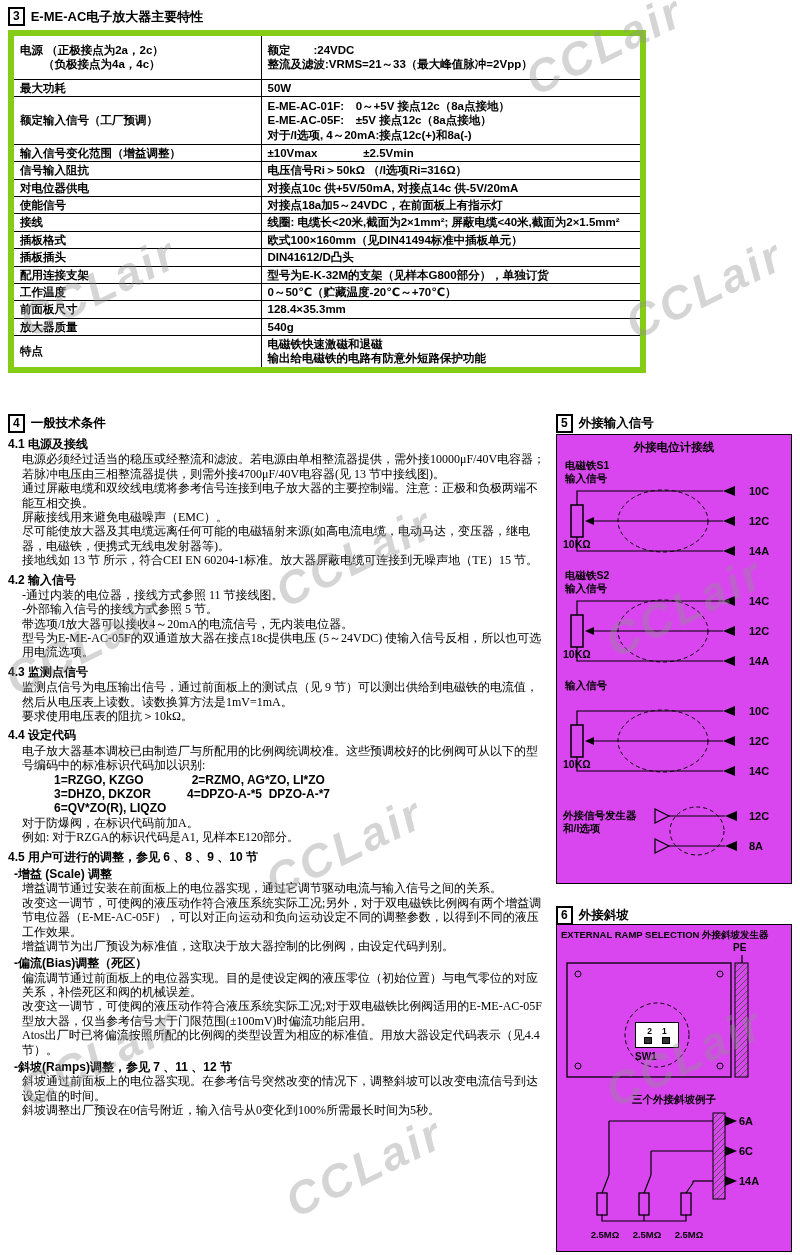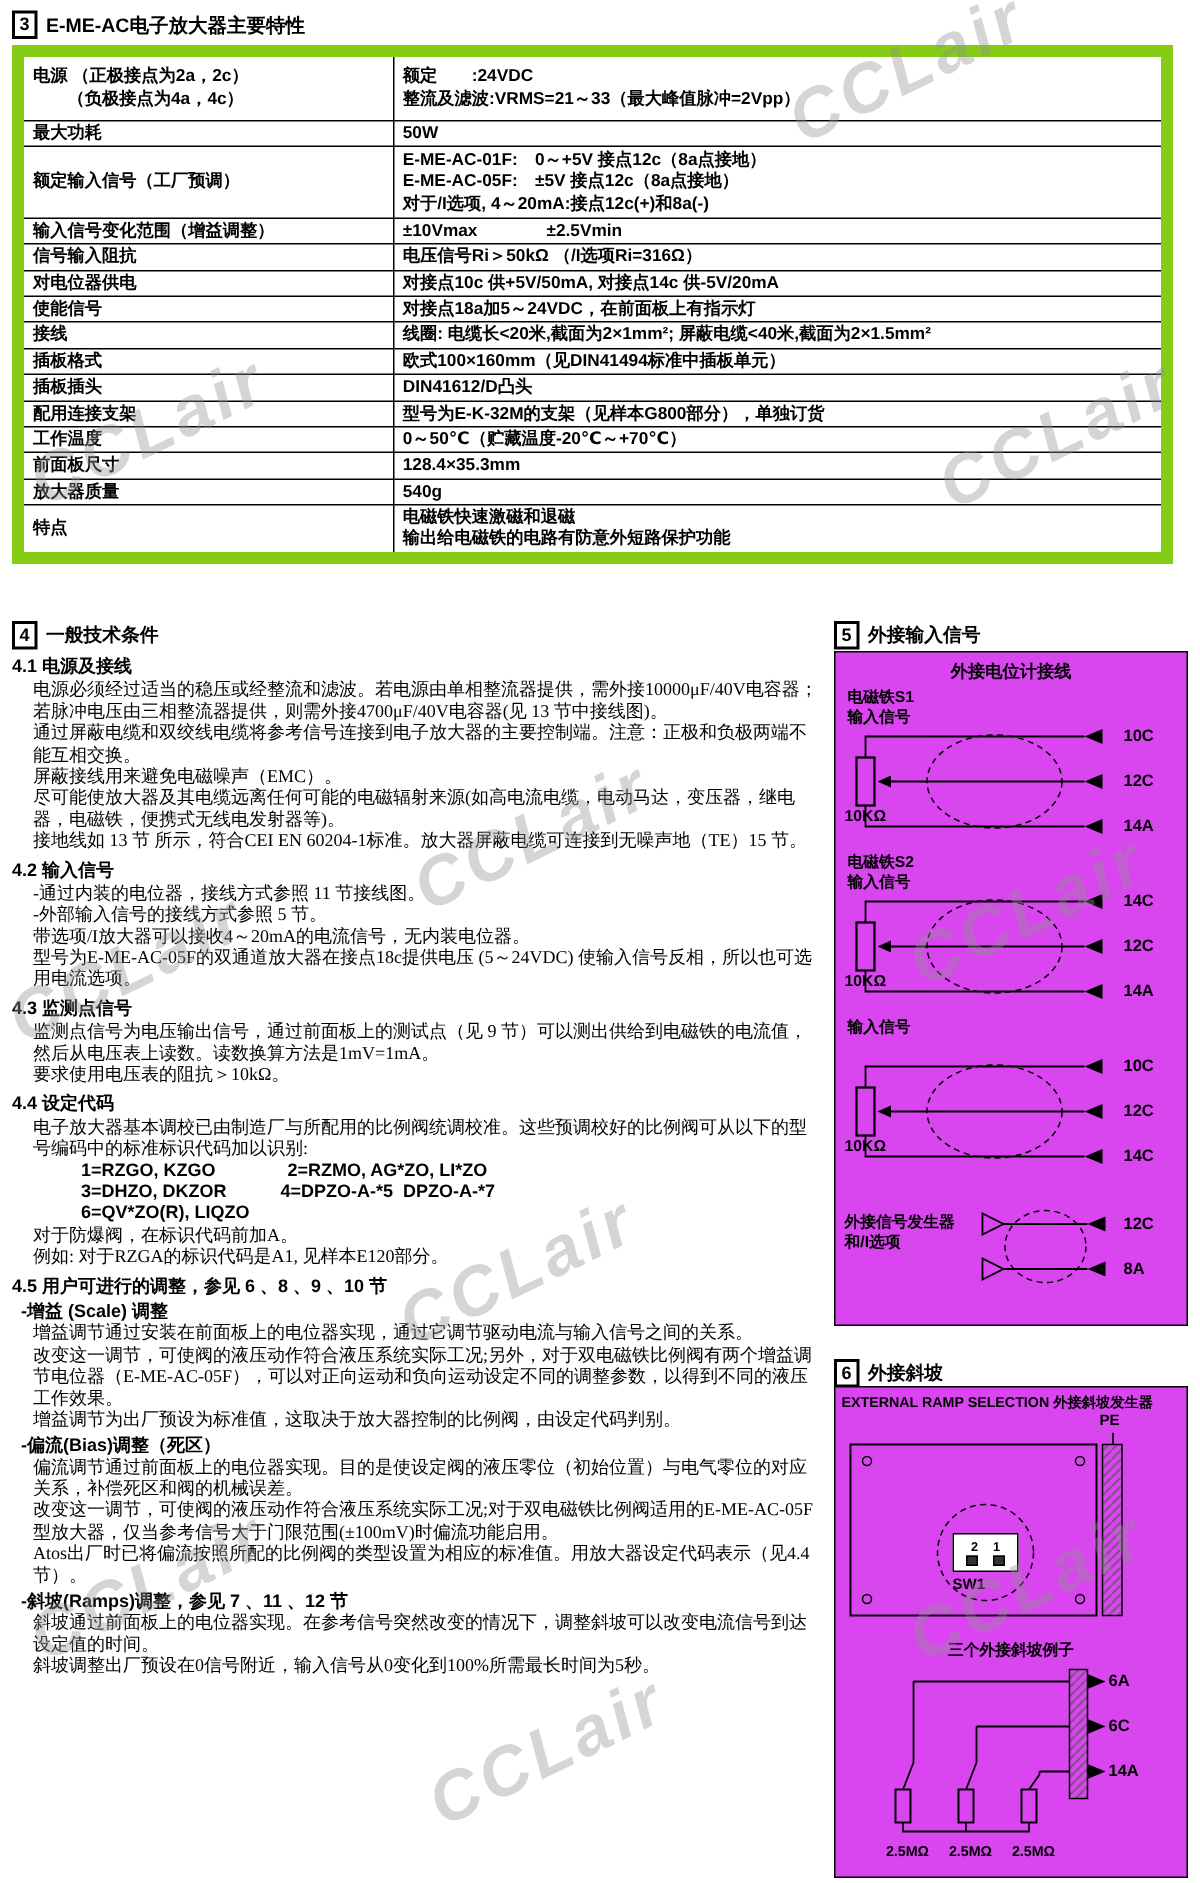--- a/index.html
+++ b/index.html
@@ -17,22 +17,22 @@
   .numbox {
     display:inline-block; border:2px solid #000; padding:0 3px;
     font-weight:bold; font-size:12px; line-height:15px; background:#fff;
   }
   .doc-header {
     position:absolute; left:8px; top:7px; display:flex; gap:6px;
     align-items:center; font-weight:bold; font-size:13px;
   }
   
   .spec-table {
-    position:absolute; left:8px; top:30px; width:774px;
-    border-collapse:collapse; border:8px solid #84cc16;
+    position:absolute; left:8px; top:30px; width:638px;
+    border-collapse:collapse; border:6px solid #84cc16;
     font-size:11.5px; font-weight:bold; table-layout:fixed;
   }
   .spec-table td {
     border:1px solid #000; padding:1px 6px; vertical-align:middle;
     white-space:pre-wrap; line-height:1.25; overflow:hidden;
   }
   .spec-table td.lbl { width:250px; }
   tr.h46 { height:46px; } tr.h48 { height:48px; } tr.h30 { height:30px; }
   tr.h17 { height:17px;padding-left:16px; }
   

